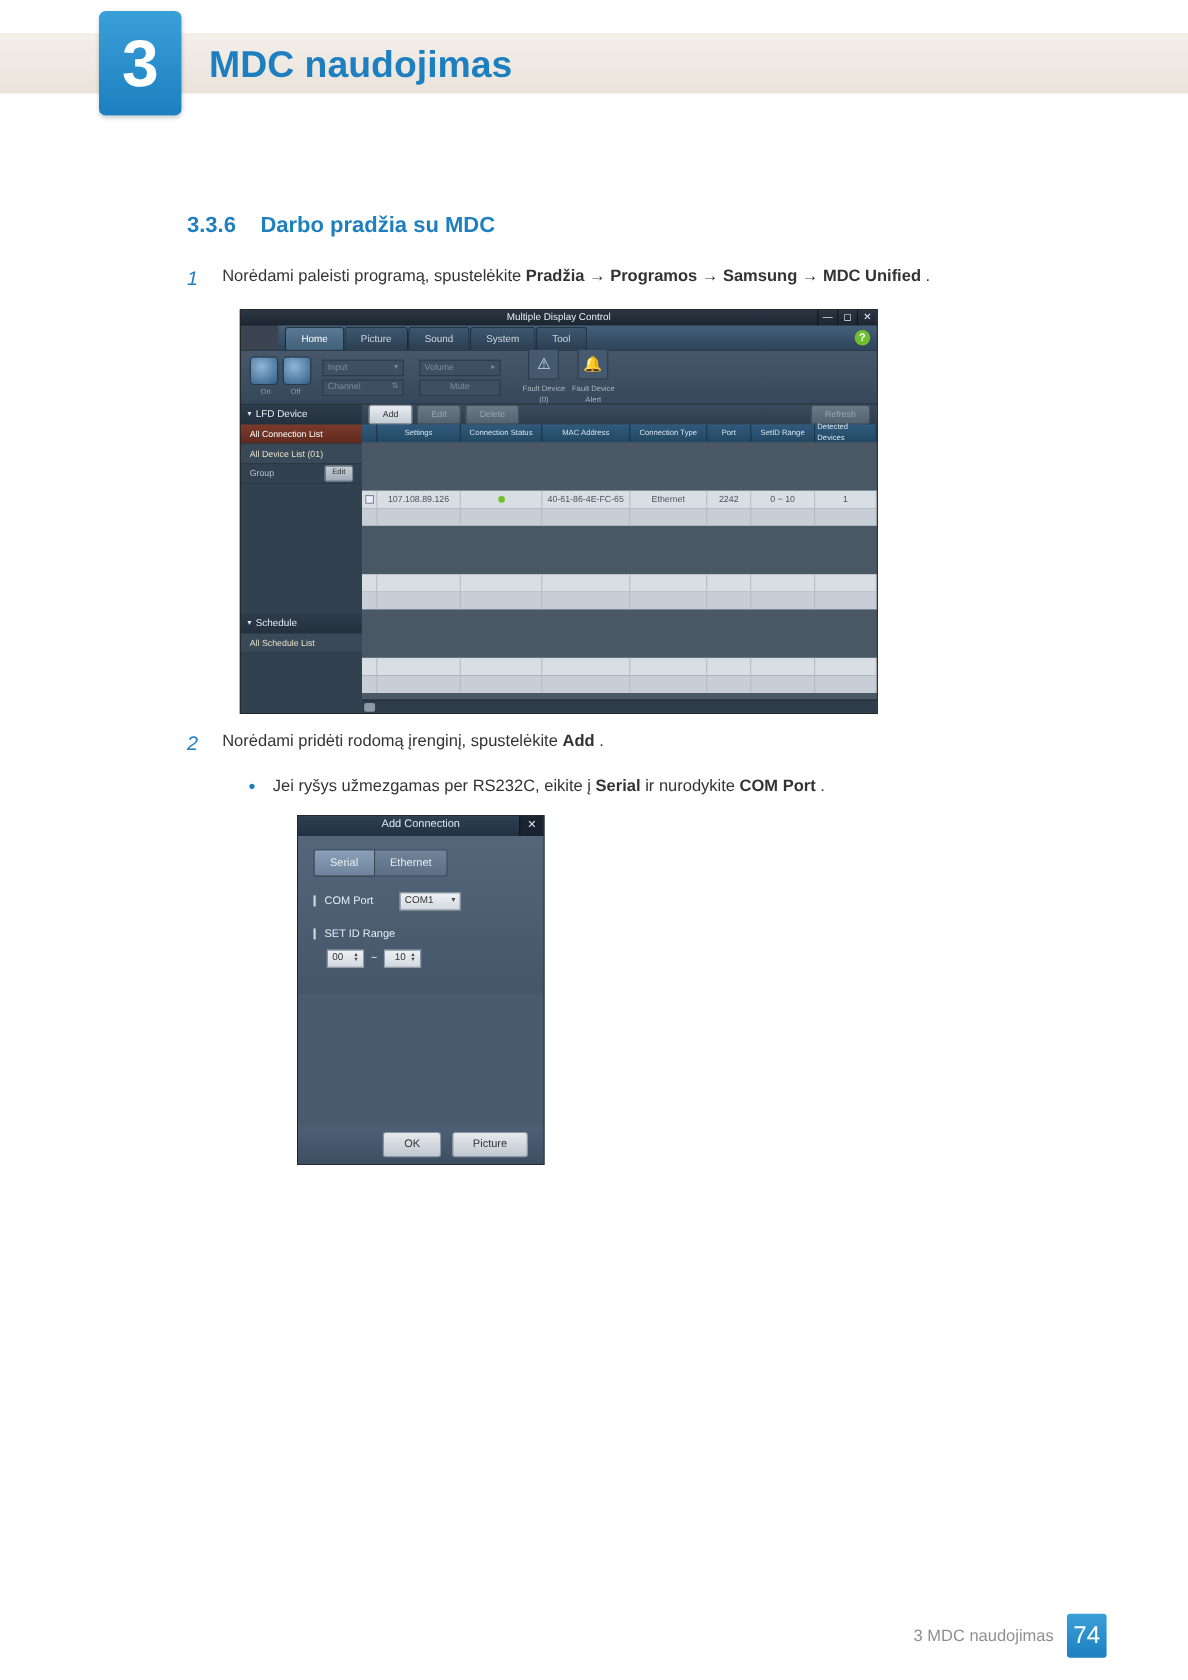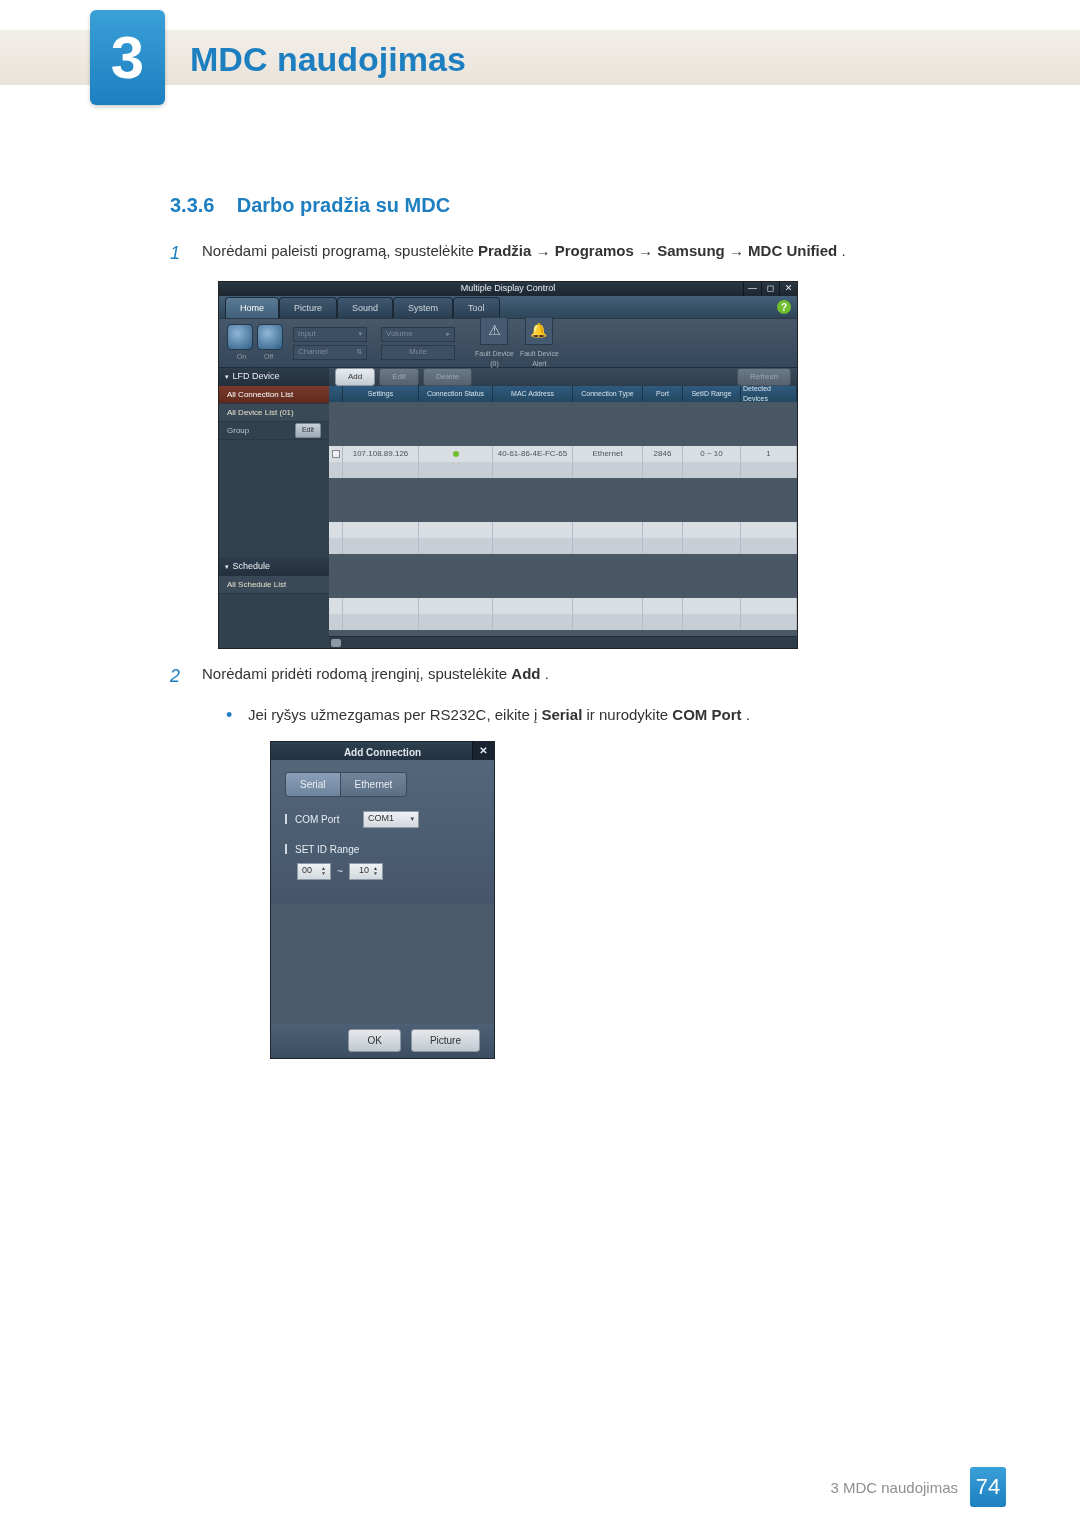--- a/index.html
+++ b/index.html
@@ -52,20 +52,21 @@
     height:14px; background:linear-gradient(#2a3642,#1c2630);
     display:flex; align-items:center; justify-content:center; position:relative;
     color:#e8eef4; font-size:9px;
   }
   .mdc-winbtns { position:absolute; right:0; top:0; display:flex; }
   .mdc-winbtns div { width:18px; height:14px; border-left:1px solid #0f1620; display:flex;align-items:center;justify-content:center; font-size:9px;}
   .mdc-toolbar {
     height:22px; background:linear-gradient(#456079,#2e4559);
     display:flex; align-items:flex-end; padding-left:6px; gap:0;
     position:relative;
+    margin-left:34px;
   }
   .tab-btn {
     padding:4px 14px 3px; font-size:9px;
     background:linear-gradient(#3e5870,#2a3e51);
     border:1px solid #1b2936; border-bottom:none;
     border-radius:4px 4px 0 0; margin-right:0px;
     color:#cfd6dd;
   }
   .tab-btn.active { background:linear-gradient(#5a7994,#41607a); color:#fff; }
   .help-dot {
@@ -150,21 +151,21 @@
   .mdc-hscroll{height:12px;background:#2f3c49;border-top:1px solid #222c37;position:relative;}
   .mdc-hscroll .thumb{position:absolute;left:2px;top:2px;width:10px;height:8px;background:#8e99a4;border-radius:2px;}
 
   
   .add-dialog{
     width:225px;margin:6px 0 0 100px;border:1px solid #1b2530;background:#485868;
     font-size:10px;color:#dfe6ec;
   }
   .add-title{
     height:18px;background:linear-gradient(#2e3f50,#213141);
-    display:flex;align-items:flex-end;justify-content:center;position:relative;font-size:10px;font-weight:bold;
+    display:flex;align-items:flex-start;justify-content:center;position:relative;font-size:10px;
   }
   .add-close{
     position:absolute;right:0;top:0;width:22px;height:18px;
     background:#1a2430;display:flex;align-items:center;justify-content:center;
     border-left:1px solid #0d141c;
   }
   .add-body-top{
     padding:12px 14px 10px;background:linear-gradient(#54667a,#45566a);
   }
   .add-tabs{display:flex;margin-bottom:14px;}
@@ -348,21 +349,21 @@
           <div class="tr even">
             <div class="td c0">
                 <div style="width:8px;height:8px;border:1px solid #888;background:#eef;"></div>
               </div>
             <div class="td c1">107.108.89.126</div>
             <div class="td c2">
                 <div class="green-dot"></div>
               </div>
             <div class="td c3">40-61-86-4E-FC-65</div>
             <div class="td c4">Ethernet</div>
-            <div class="td c5">2846</div>
+            <div class="td c5">2242</div>
             <div class="td c6">0 ~ 10</div>
             <div class="td c7">1</div>
           </div>
           <div class="tr odd">
               <div class="td c0"></div>
               <div class="td c1"></div>
               <div class="td c2"></div>
               <div class="td c3"></div>
               <div class="td c4"></div>
               <div class="td c5"></div>

